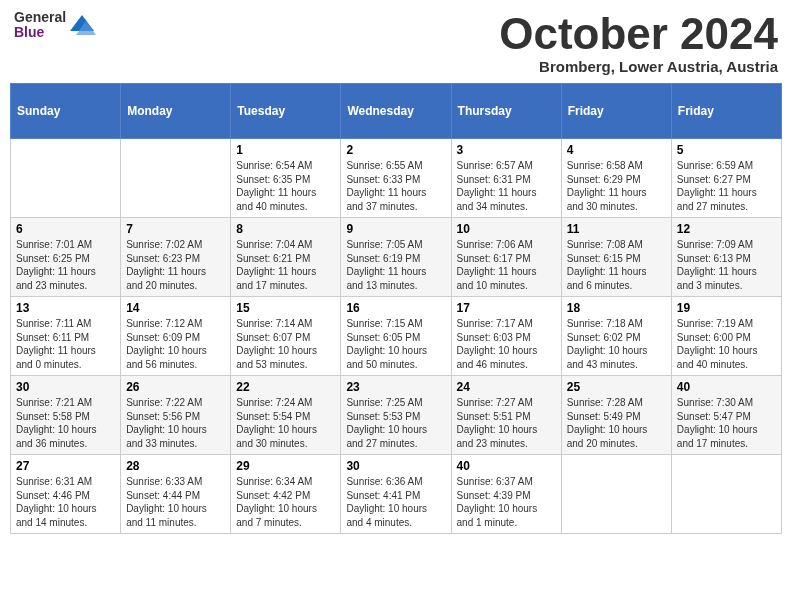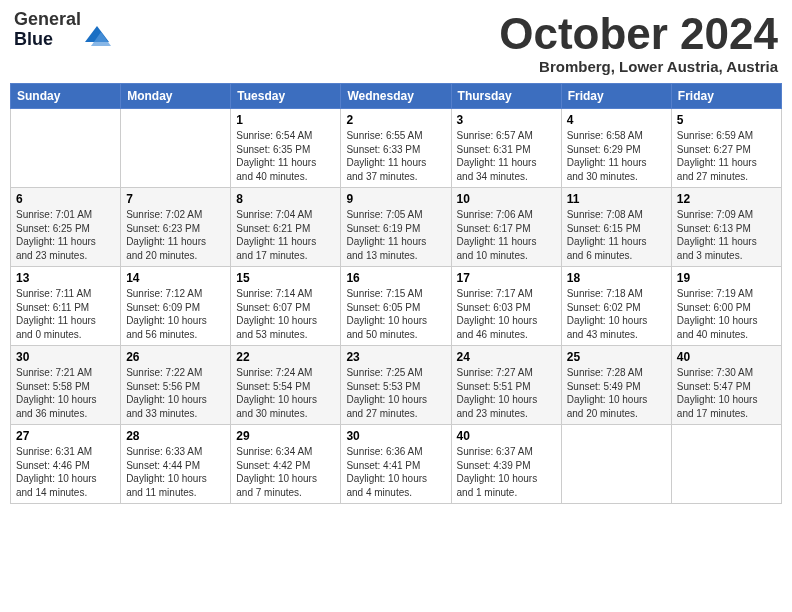--- a/index.html
+++ b/index.html
@@ -12,28 +12,28 @@
     }
     .header {
       display: flex;
       justify-content: space-between;
       align-items: flex-start;
       margin-bottom: 8px;
       padding: 0 4px;
     }
     .logo {
       display: flex;
-      align-items: flex-end;
-      font-size: 18px;
+      align-items: center;
+      font-size: 14px;
       font-weight: bold;
       color: #333;
       line-height: 1.1;
     }
     .logo-general { color: #333; }
-    .logo-blue { color: #0f172a; margin-top: 27px; }
+    .logo-blue { color: #701a75; margin-top: 27px; }
     .logo-icon {
       width: 28px;
       height: 28px;
       margin-left: 2px;
     }
     .title-block { text-align: right; }
     .title-block h1 {
       font-size: 44px;
       font-weight: bold;
       color: #333;
@@ -46,21 +46,21 @@
     }
     table {
       width: 100%;
       border-collapse: collapse;
       font-size: 10.5px;
     }
     thead tr th {
       background-color: #3c6ebf;
       color: #fff;
       text-align: left;
-      padding: 5px 6px;
+      padding: 20px 6px;
       font-size: 12px;
       font-weight: bold;
       border: 1px solid #5580cc;
     }
     tbody tr td {
       vertical-align: top;
       padding: 4px 5px;
       border: 1px solid #ccc;
       min-height: 70px;
       width: 14.28%;

